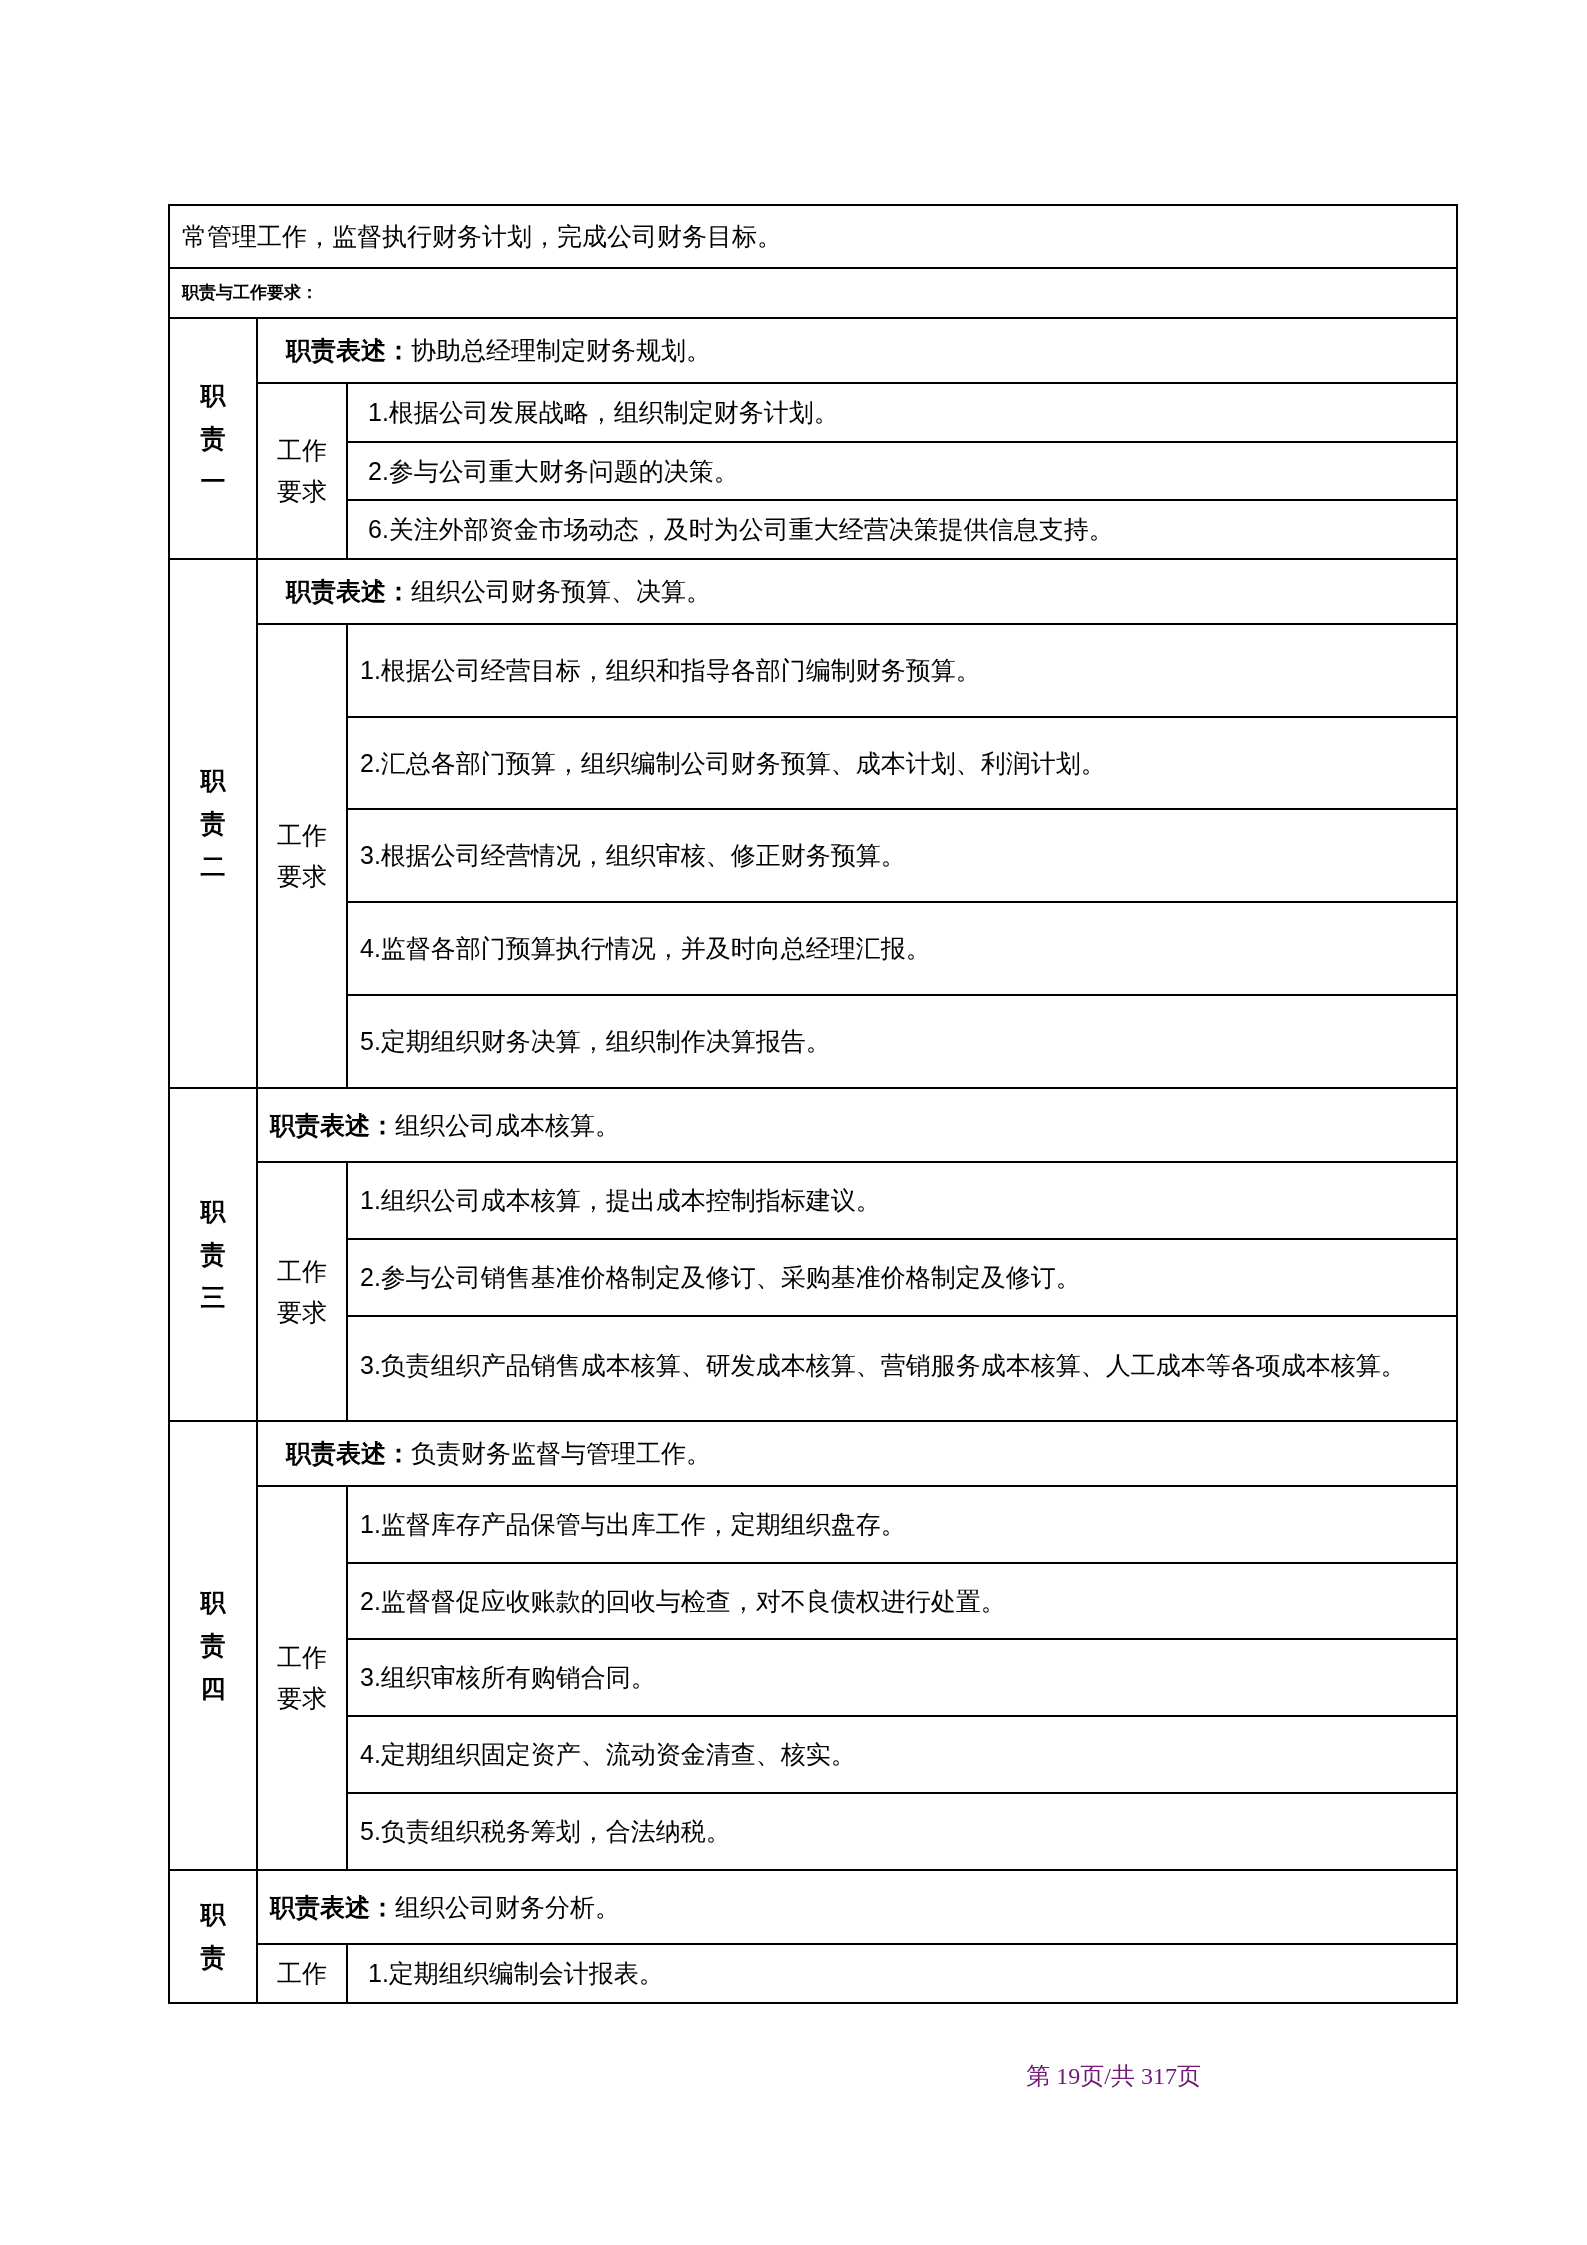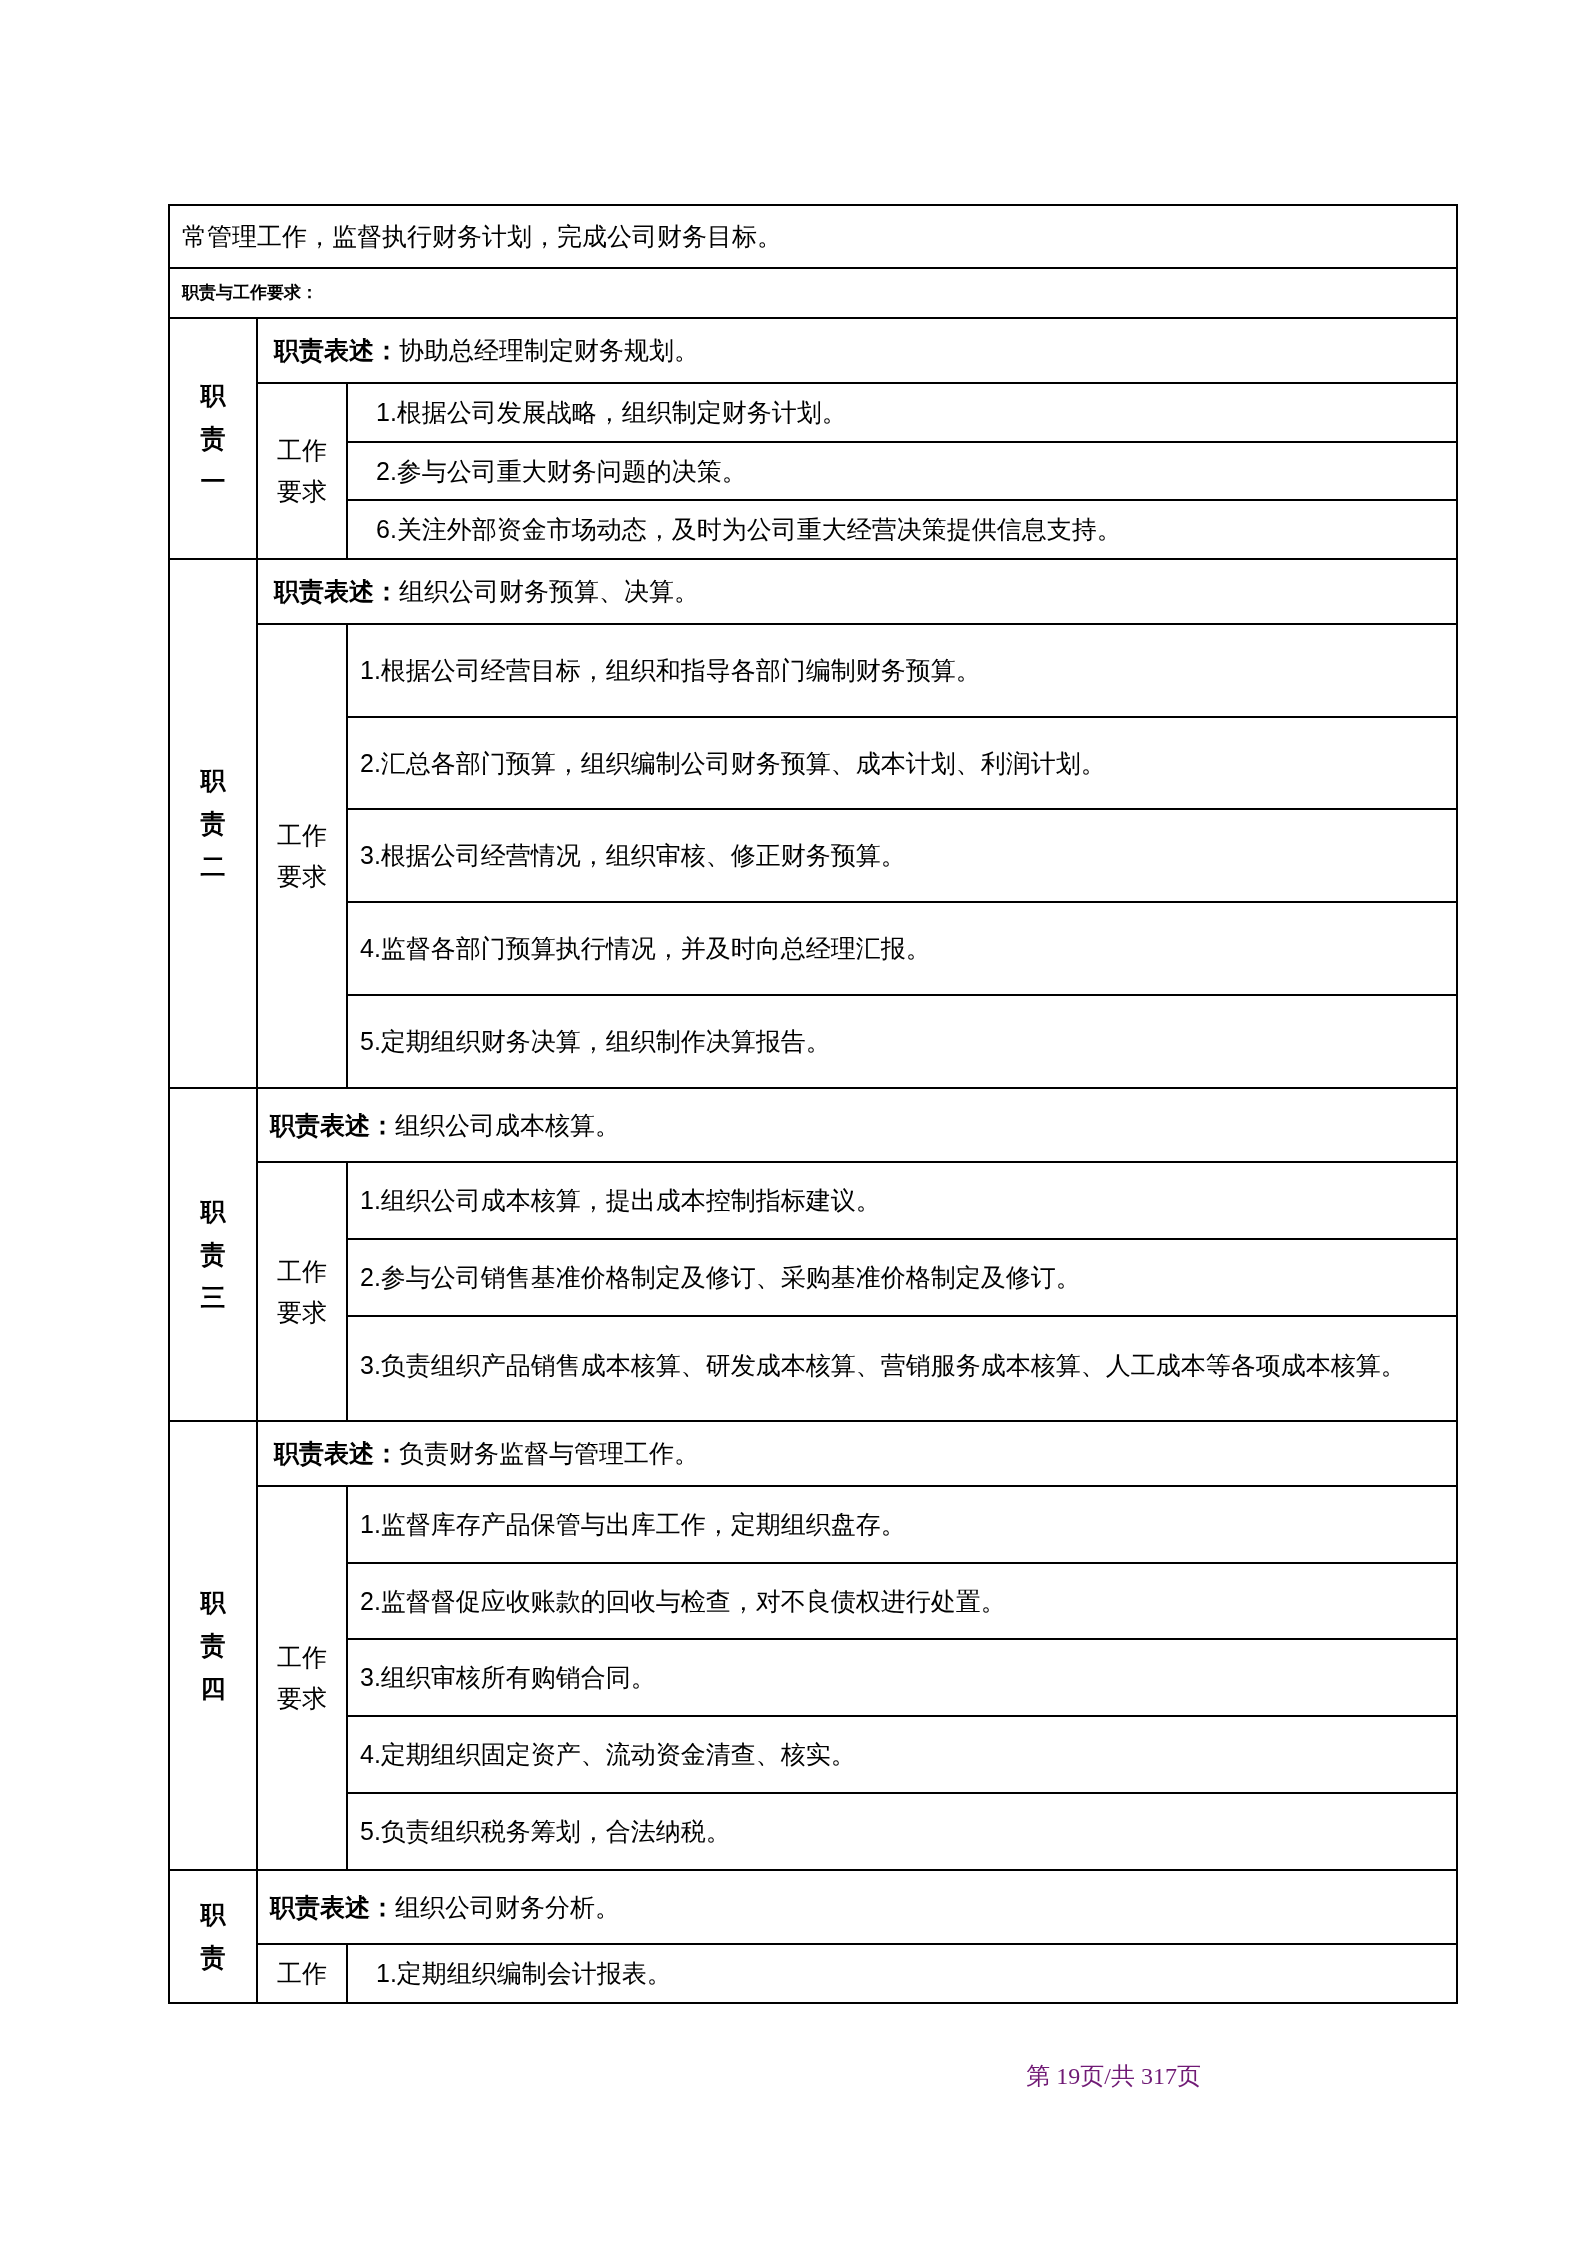--- a/index.html
+++ b/index.html
@@ -99,26 +99,26 @@
     box-sizing: border-box;
   }
   .req-label span { display: block; }
 
   .req-label.inline-row {
     flex-direction: row;
     justify-content: center;
   }
 
   
-  .stmt .pad { padding: 12px 6px 12px 16px; }
+  .stmt .pad { padding: 12px 6px 12px 28px; }
 
   
   .tall .pad { padding: 26px 6px 26px 12px; }
   .mid  .pad { padding: 18px 6px 18px 12px; }
-  .sm   .pad { padding: 9px 6px 9px 28px; }
+  .sm   .pad { padding: 9px 6px 9px 20px; }
 
   .wrap2 .pad { padding: 18px 6px 24px 12px; line-height: 2.45; }
 
   .footer {
     position: absolute;
     right: 170px;
     top: 2044px;
     font-family: "Liberation Serif", "DejaVu Serif", serif;
     font-size: 24px;
     color: #701a75;

